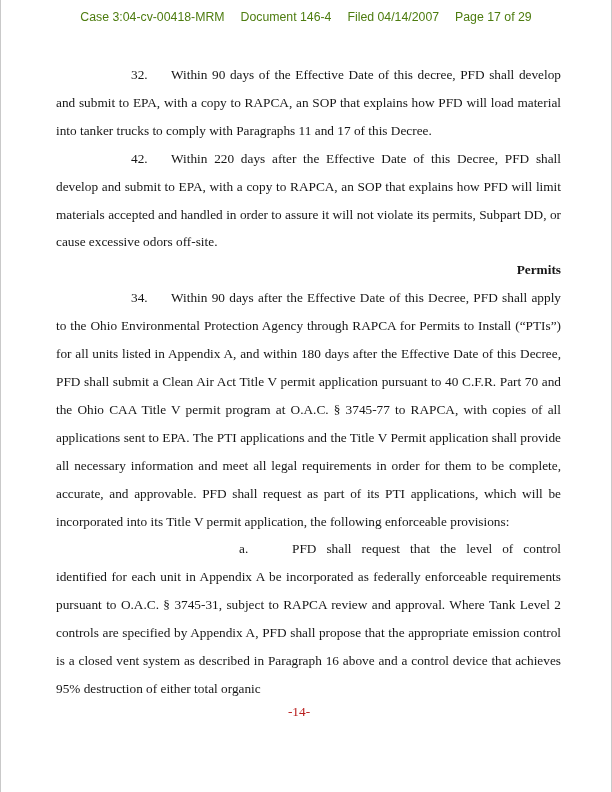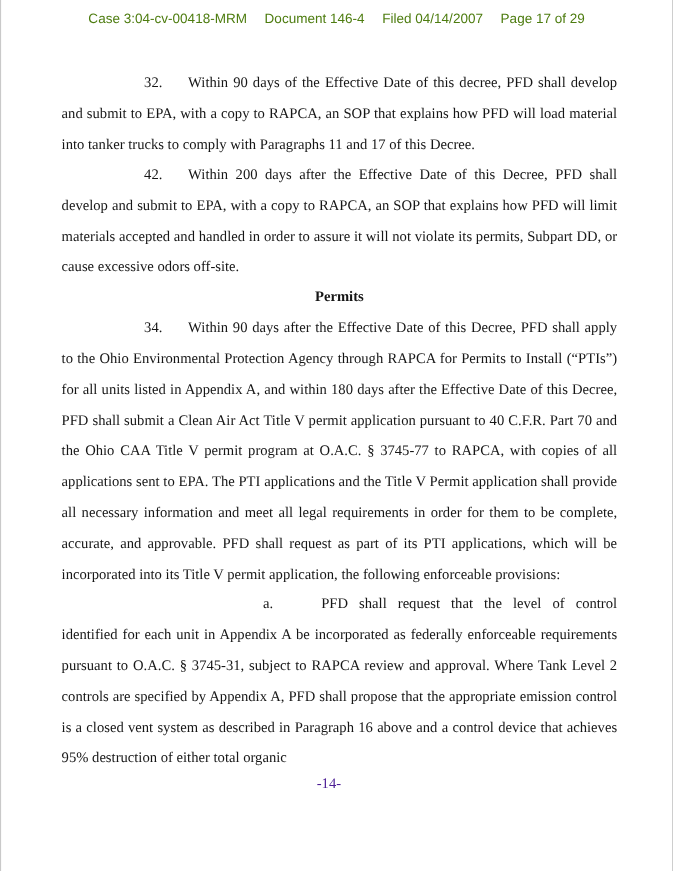--- a/index.html
+++ b/index.html
@@ -41,48 +41,48 @@
   p.para .pnum {
     display: inline-block;
     width: 40px;
     text-indent: 0;
   }
   p.para.sub { text-indent: 183px; }
   p.para.sub .pnum { width: 53px; }
   h2.section-heading {
     font-size: 13.3px;
     font-weight: bold;
-    text-align: center;
+    text-align: right;
     line-height: 27.9px;
   }
   .page-footer {
     position: absolute;
     top: 704px; left: 0; right: 14px;
     text-align: center;
     font-size: 13.3px;
-    color: #4c1d95;
+    color: #b91c1c;
   }
 </style>
 </head>
 <body>
 
 <div class="page">
 
   <div class="court-header">
     <span>Case 3:04-cv-00418-MRM</span>
     <span>Document 146-4</span>
     <span>Filed 04/14/2007</span>
     <span>Page 17 of 29</span>
   </div>
 
   <div class="doc-body">
 
     <p class="para"><span class="pnum">32.</span><span>Within 90 days of the Effective Date of this decree, PFD shall develop and submit to EPA, with a copy to RAPCA, an SOP that explains how PFD will load material into tanker trucks to comply with Paragraphs 11 and 17 of this Decree.</span></p>
 
-    <p class="para"><span class="pnum">42.</span><span>Within 200 days after the Effective Date of this Decree, PFD shall develop and submit to EPA, with a copy to RAPCA, an SOP that explains how PFD will limit materials accepted and handled in order to assure it will not violate its permits, Subpart DD, or cause excessive odors off-site.</span></p>
+    <p class="para"><span class="pnum">42.</span><span>Within 220 days after the Effective Date of this Decree, PFD shall develop and submit to EPA, with a copy to RAPCA, an SOP that explains how PFD will limit materials accepted and handled in order to assure it will not violate its permits, Subpart DD, or cause excessive odors off-site.</span></p>
 
     <h2 class="section-heading">Permits</h2>
 
     <p class="para"><span class="pnum">34.</span><span>Within 90 days after the Effective Date of this Decree, PFD shall apply to the Ohio Environmental Protection Agency through RAPCA for Permits to Install (“PTIs”) for all units listed in Appendix A, and within 180 days after the Effective Date of this Decree, PFD shall submit a Clean Air Act Title V permit application pursuant to 40 C.F.R. Part 70 and the Ohio CAA Title V permit program at O.A.C. § 3745-77 to RAPCA, with copies of all applications sent to EPA.  The PTI applications and the Title V Permit application shall provide all necessary information and meet all legal requirements in order for them to be complete, accurate, and approvable.  PFD shall request as part of its PTI applications, which will be incorporated into its Title V permit application, the following enforceable provisions:</span></p>
 
     <p class="para sub"><span class="pnum">a.</span><span>PFD shall request that the level of control identified for each unit in Appendix A be incorporated as federally enforceable requirements pursuant to O.A.C. § 3745-31, subject to RAPCA review and approval.  Where Tank Level 2 controls are specified by Appendix A, PFD shall propose that the appropriate emission control is a closed vent system as described in Paragraph 16 above and a control device that achieves 95% destruction of either total organic</span></p>
 
   </div>
 
   <div class="page-footer">-14-</div>

